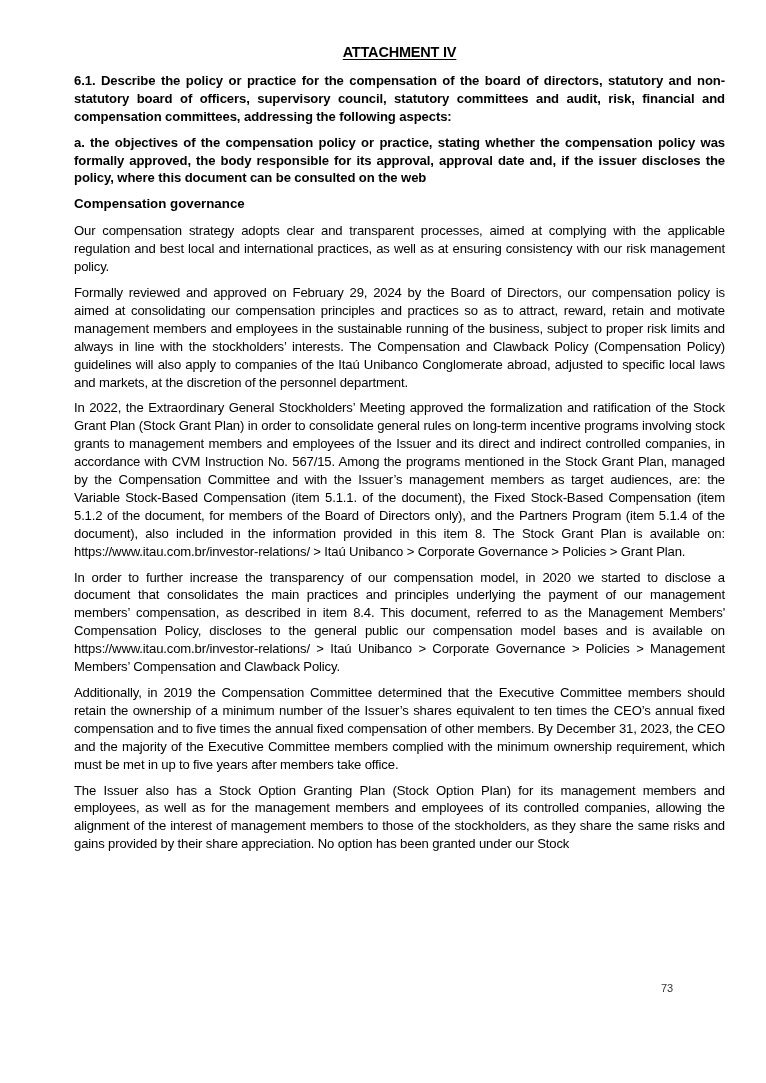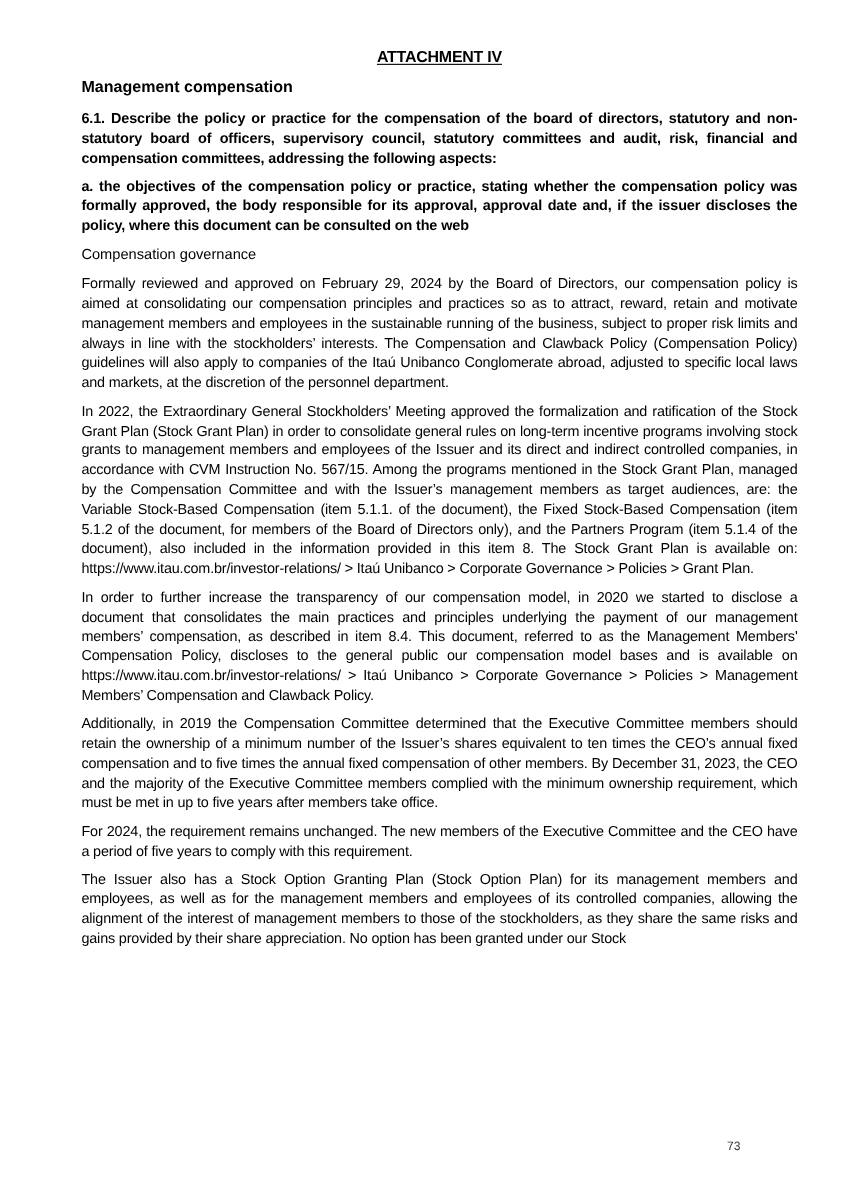--- a/index.html
+++ b/index.html
@@ -9,37 +9,36 @@
       font-family: "Liberation Sans", sans-serif; color: #000000;
       font-size: 13.1px; line-height: 17.9px; margin-left: 16px;
     }
     .title {
       text-align: center; font-weight: bold; font-size: 14.5px;
       text-decoration: underline; text-underline-offset: 2px;
       margin: 0 0 10px 0; letter-spacing: -0.2px;
     }
     .section-head { font-weight: bold; font-size: 14.6px; margin: 4px 0 9px 0; }
     .q { font-weight: bold; text-align: justify; margin: 0 0 8px 0; letter-spacing: -0.1px; }
-    .subhead { font-weight: normal; margin: 0 0 9px 0; font-size: 13.3px; }
+    .subhead { font-weight: bold; margin: 0 0 9px 0; font-size: 13.3px; }
     .para { text-align: justify; margin: 0 0 8px 0; letter-spacing: -0.15px; }
     .page-number {
-      position: absolute; left: 661px; top: 1036px;
+      position: absolute; left: 661px; top: 982px;
       font-family: "Liberation Sans", sans-serif; font-size: 11px; color: #333;
     }
   </style>
 </head>
 <body>
 
 <div class="page">
   <div class="title">ATTACHMENT IV</div>
-  <div class="section-head">Management compensation</div>
   <p class="q">6.1. Describe the policy or practice for the compensation of the board of directors, statutory and non-statutory board of officers, supervisory council, statutory committees and audit, risk, financial and compensation committees, addressing the following aspects:</p>
   <p class="q">a. the objectives of the compensation policy or practice, stating whether the compensation policy was formally approved, the body responsible for its approval, approval date and, if the issuer discloses the policy, where this document can be consulted on the web</p>
   <div class="subhead">Compensation governance</div>
+  <p class="para">Our compensation strategy adopts clear and transparent processes, aimed at complying with the applicable regulation and best local and international practices, as well as at ensuring consistency with our risk management policy.</p>
   <p class="para">Formally reviewed and approved on February 29, 2024 by the Board of Directors, our compensation policy is aimed at consolidating our compensation principles and practices so as to attract, reward, retain and motivate management members and employees in the sustainable running of the business, subject to proper risk limits and always in line with the stockholders’ interests. The Compensation and Clawback Policy (Compensation Policy) guidelines will also apply to companies of the Itaú Unibanco Conglomerate abroad, adjusted to specific local laws and markets, at the discretion of the personnel department.</p>
   <p class="para">In 2022, the Extraordinary General Stockholders’ Meeting approved the formalization and ratification of the Stock Grant Plan (Stock Grant Plan) in order to consolidate general rules on long-term incentive programs involving stock grants to management members and employees of the Issuer and its direct and indirect controlled companies, in accordance with CVM Instruction No. 567/15.  Among the programs mentioned in the Stock Grant Plan, managed by the Compensation Committee and with the Issuer’s management members as target audiences, are: the Variable Stock-Based Compensation (item 5.1.1. of the document), the Fixed Stock-Based Compensation (item 5.1.2 of the document, for members of the Board of Directors only), and the Partners Program (item 5.1.4 of the document), also included in the information provided in this item 8.  The Stock Grant Plan is available on: https://www.itau.com.br/investor-relations/ &gt; Itaú Unibanco &gt; Corporate Governance &gt; Policies &gt; Grant Plan.</p>
   <p class="para">In order to further increase the transparency of our compensation model, in 2020 we started to disclose a document that consolidates the main practices and principles underlying the payment of our management members’ compensation, as described in item 8.4. This document, referred to as the Management Members' Compensation Policy, discloses to the general public our compensation model bases and is available on https://www.itau.com.br/investor-relations/ &gt; Itaú Unibanco &gt; Corporate Governance &gt; Policies &gt; Management Members’ Compensation and Clawback Policy.</p>
   <p class="para">Additionally, in 2019 the Compensation Committee determined that the Executive Committee members should retain the ownership of a minimum number of the Issuer’s shares equivalent to ten times the CEO’s annual fixed compensation and to five times the annual fixed compensation of other members. By December 31, 2023, the CEO and the majority of the Executive Committee members complied with the minimum ownership requirement, which must be met in up to five years after members take office.</p>
-  <p class="para">For 2024, the requirement remains unchanged. The new members of the Executive Committee and the CEO have a period of five years to comply with this requirement.</p>
   <p class="para">The Issuer also has a Stock Option Granting Plan (Stock Option Plan) for its management members and employees, as well as for the management members and employees of its controlled companies, allowing the alignment of the interest of management members to those of the stockholders, as they share the same risks and gains provided by their share appreciation. No option has been granted under our Stock</p>
 </div>
 
 <div class="page-number">73</div>
 
 </body></html>

